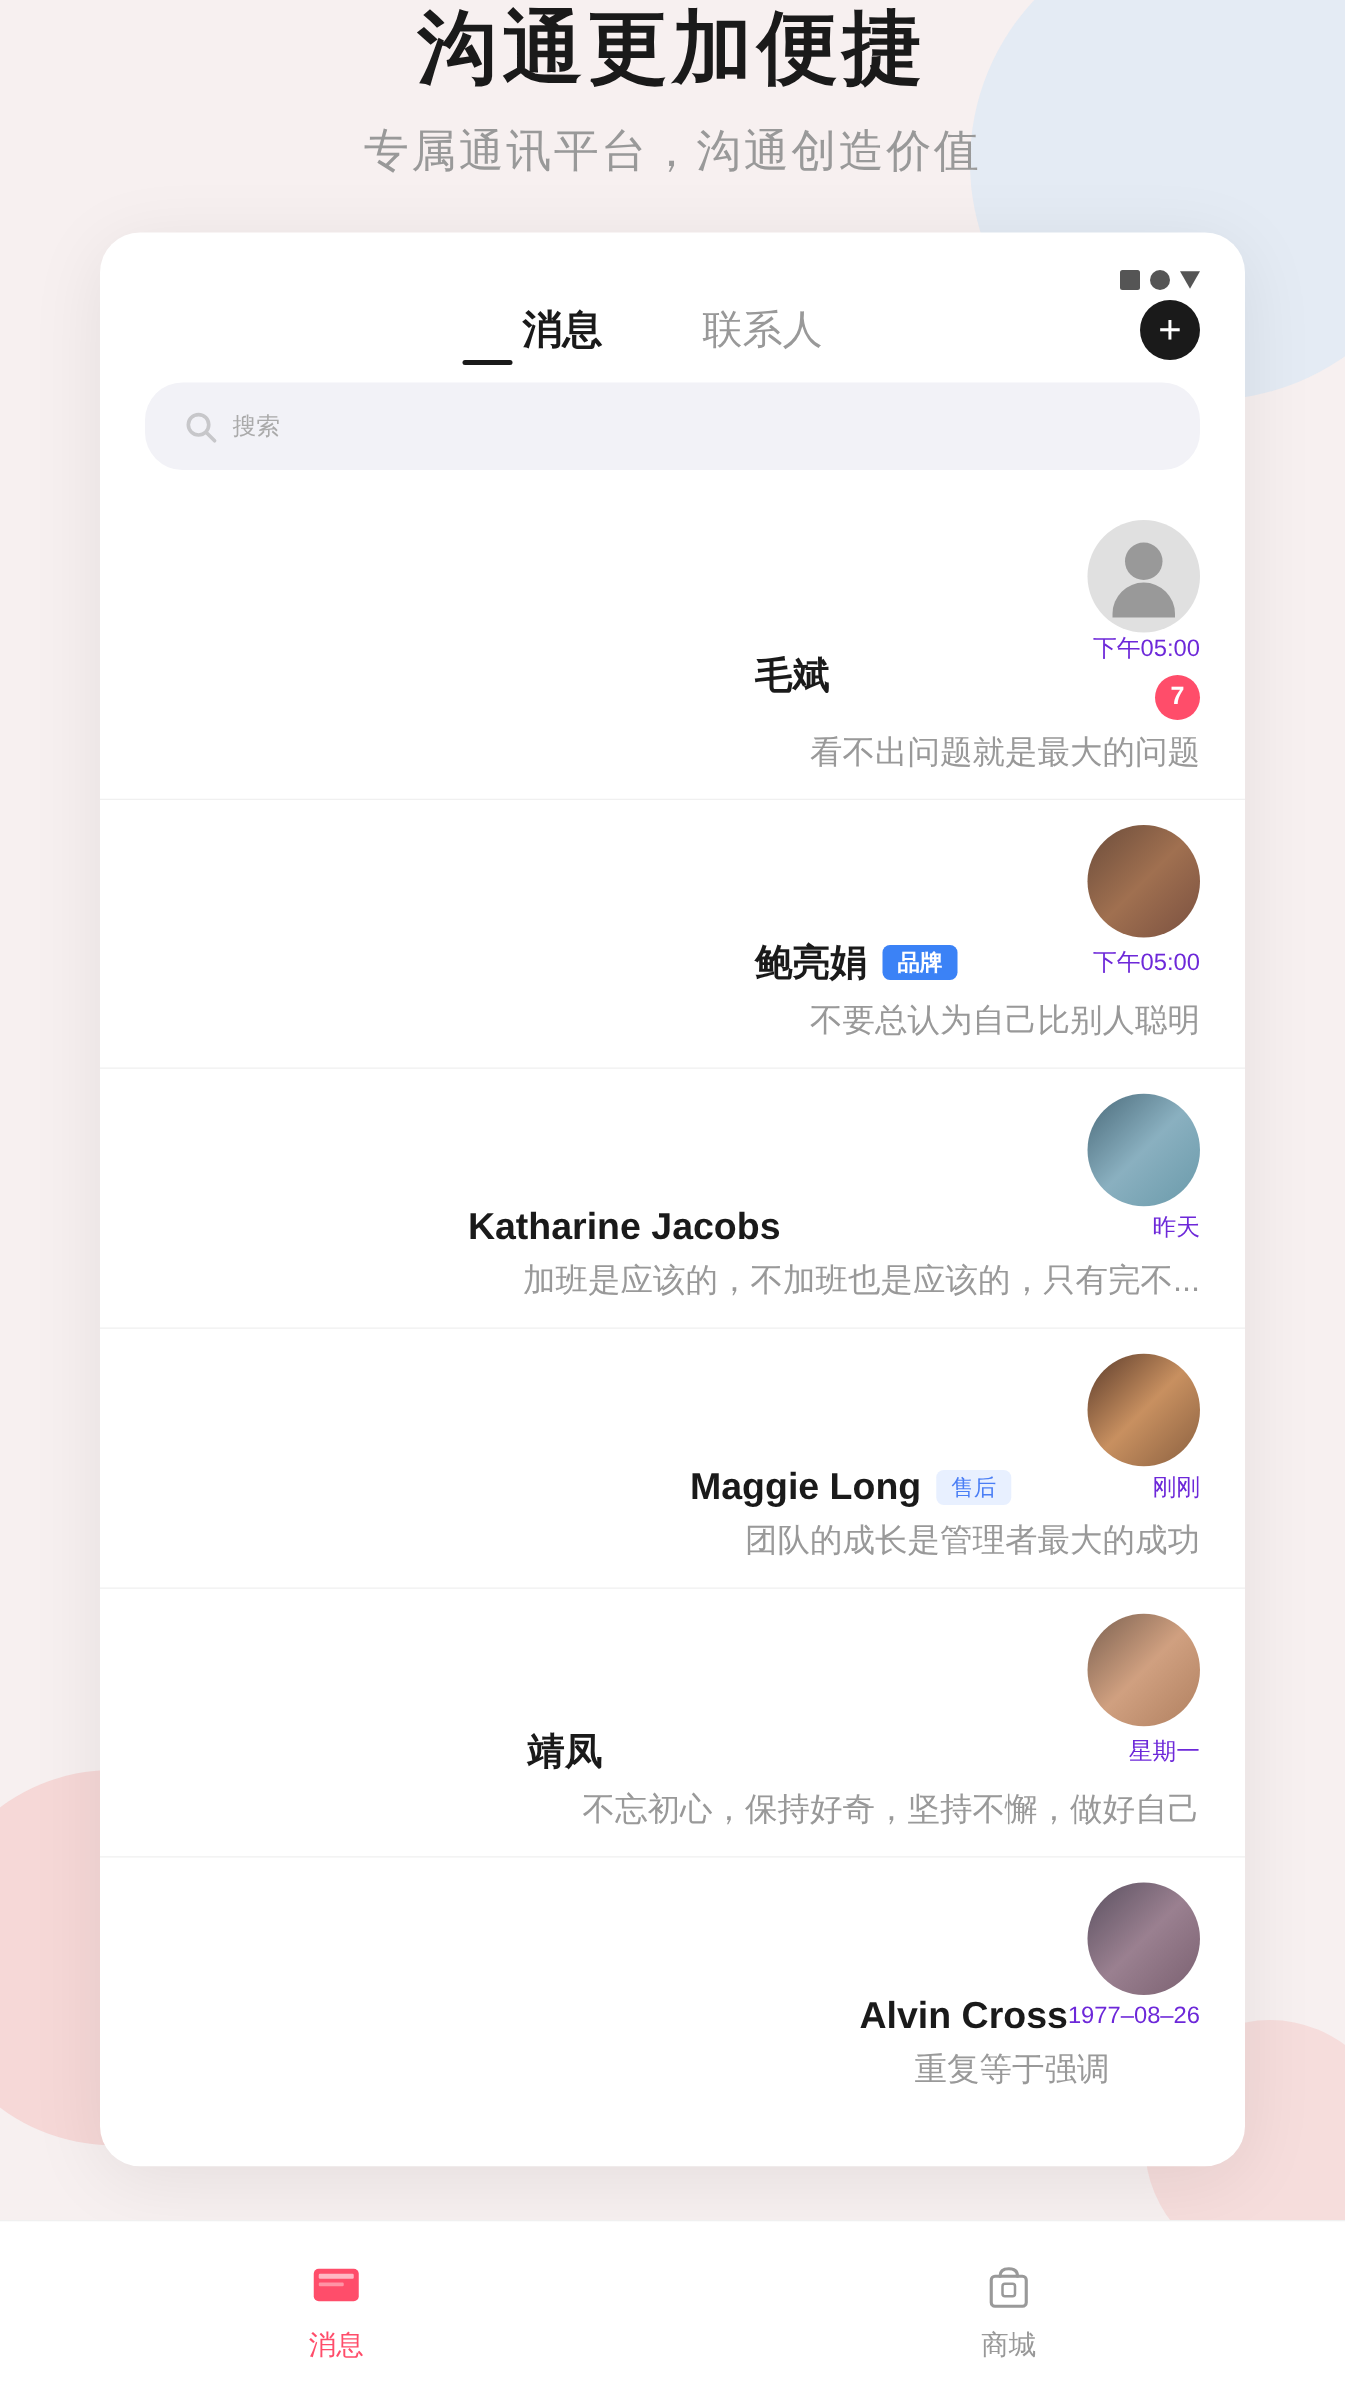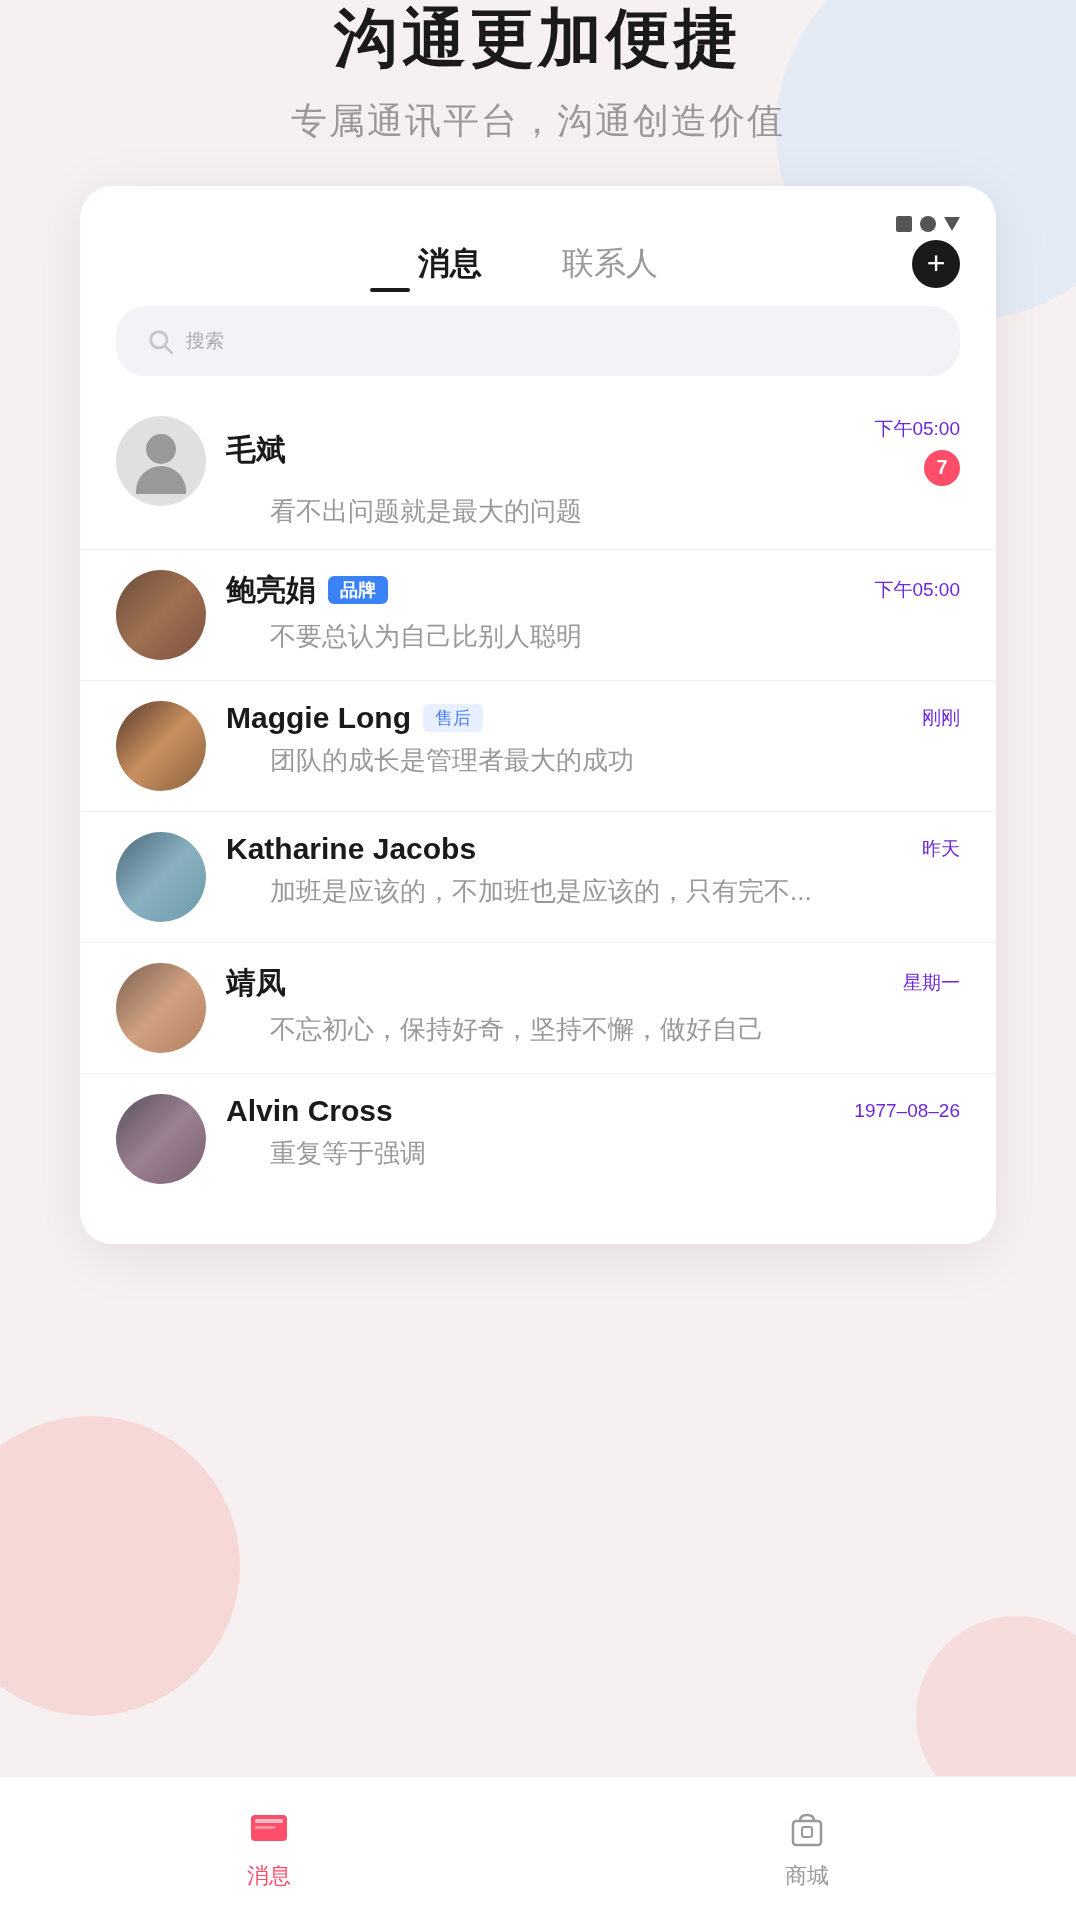--- a/index.html
+++ b/index.html
@@ -172,25 +172,25 @@
       font-size: 19px;
       color: #aaa;
     }
 
     
     .conversation-list {
       padding: 0;
     }
     .conversation-item {
       display: flex;
-      align-items: flex-start;
+      align-items: flex-end;
       padding: 20px 36px;
       border-bottom: 1px solid #f0f0f0;
       cursor: pointer;
-      gap: 20px;
+      flex-direction: column;
     }
     .conversation-item:last-child {
       border-bottom: none;
     }
     .avatar {
       width: 90px;
       height: 90px;
       border-radius: 50%;
       flex-shrink: 0;
       overflow: hidden;
@@ -416,43 +416,43 @@
             <span class="conv-name">鲍亮娟</span>
             <span class="badge-brand">品牌</span>
           </div>
           <span class="conv-time">下午05:00</span>
         </div>
         <div class="conv-preview">不要总认为自己比别人聪明</div>
       </div>
     </div>
 
     <div class="conversation-item">
+      <div class="avatar av-katharine"></div>
+      <div class="conv-content">
+        <div class="conv-header">
+          <div class="conv-name-row">
+            <span class="conv-name">Katharine Jacobs</span>
+          </div>
+          <span class="conv-time">昨天</span>
+        </div>
+        <div class="conv-preview">加班是应该的，不加班也是应该的，只有完不...</div>
+      </div>
+    </div>
+
+    <div class="conversation-item">
       <div class="avatar av-maggie"></div>
       <div class="conv-content">
         <div class="conv-header">
           <div class="conv-name-row">
             <span class="conv-name">Maggie Long</span>
             <span class="badge-after">售后</span>
           </div>
           <span class="conv-time">刚刚</span>
         </div>
         <div class="conv-preview">团队的成长是管理者最大的成功</div>
-      </div>
-    </div>
-
-    <div class="conversation-item">
-      <div class="avatar av-katharine"></div>
-      <div class="conv-content">
-        <div class="conv-header">
-          <div class="conv-name-row">
-            <span class="conv-name">Katharine Jacobs</span>
-          </div>
-          <span class="conv-time">昨天</span>
-        </div>
-        <div class="conv-preview">加班是应该的，不加班也是应该的，只有完不...</div>
       </div>
     </div>
 
     <div class="conversation-item">
       <div class="avatar av-jingfeng"></div>
       <div class="conv-content">
         <div class="conv-header">
           <div class="conv-name-row">
             <span class="conv-name">靖凤</span>
           </div>

